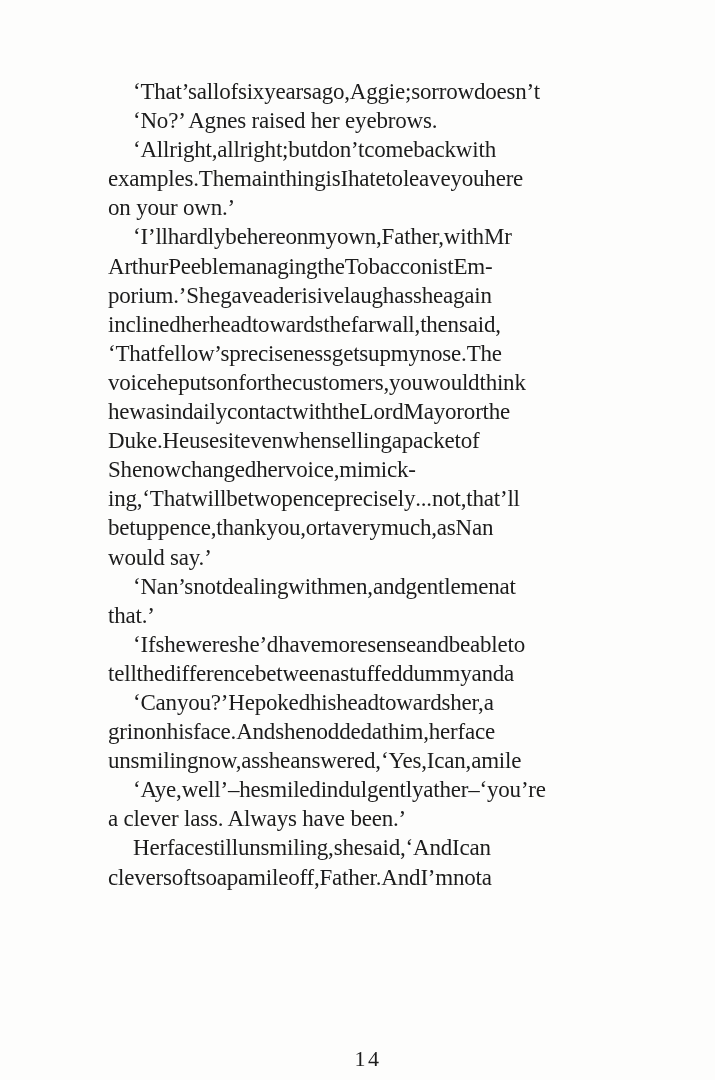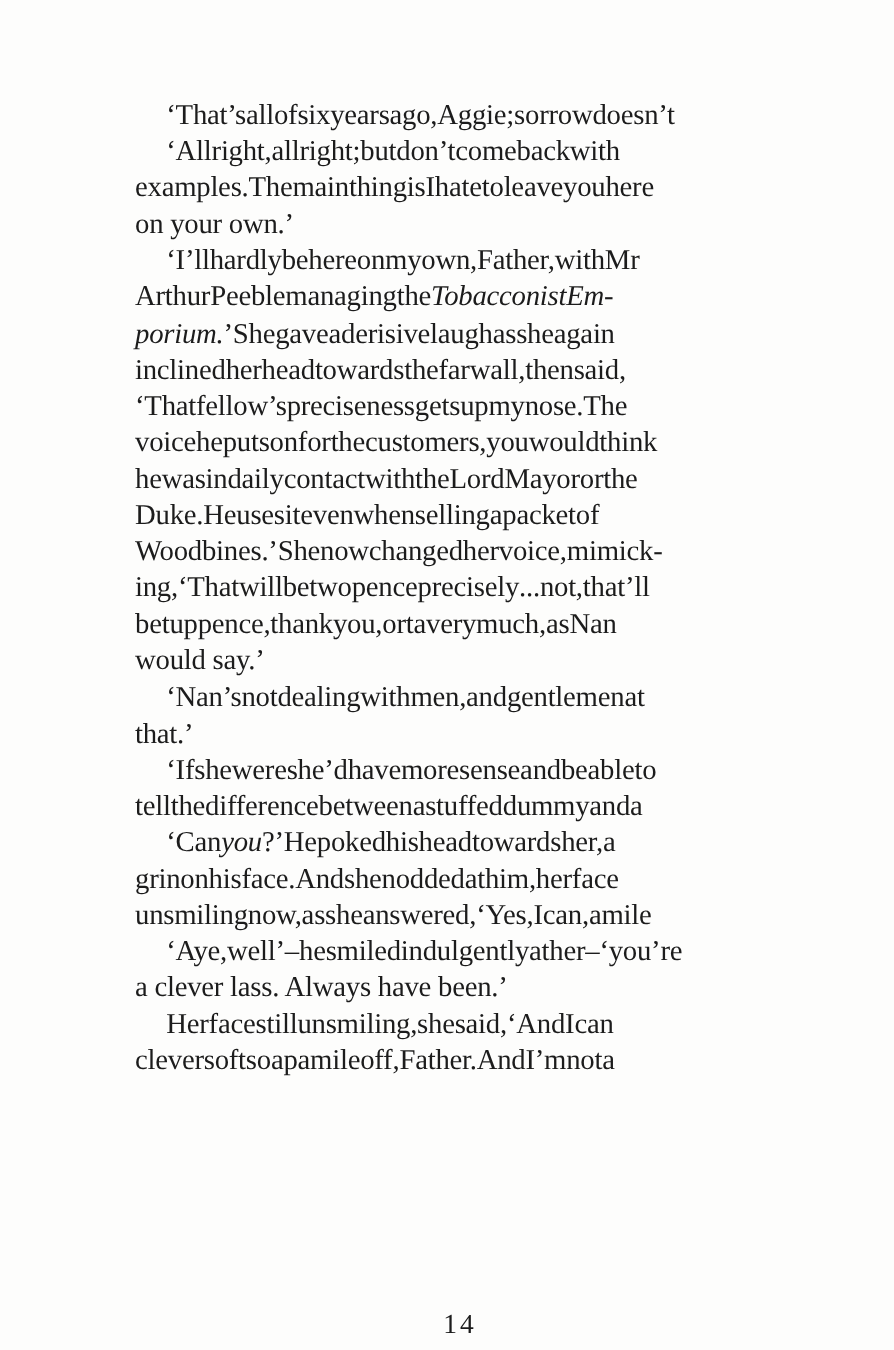--- a/index.html
+++ b/index.html
@@ -35,21 +35,21 @@
   
   .jline {
     display: flex;
     justify-content: flex-start;
     align-items: baseline;
   }
   .jline .w { white-space: pre; flex: 0 0 auto; }
   
   .plain { white-space: pre; text-align: left; }
   .indent { padding-left: 25px; }
-  .it { font-style: italic; }
+  .it { }
   .page-number {
     position: absolute;
     top: 1046px;
     left: 108px;
     width: 520px;
     text-align: center;
     font-size: 22px;
     letter-spacing: 2.5px;
     color: #1c1c1c;
   }
@@ -63,20 +63,21 @@
         <span class="w"><span>‘That’s</span></span>
         <span class="w"><span>all</span></span>
         <span class="w"><span>of</span></span>
         <span class="w"><span>six</span></span>
         <span class="w"><span>years</span></span>
         <span class="w"><span>ago,</span></span>
         <span class="w"><span>Aggie;</span></span>
         <span class="w"><span>sorrow</span></span>
         <span class="w"><span>doesn’t</span></span>
       </div>
+      <div class="line indent plain"><span>‘No?’ Agnes raised her eyebrows.</span></div>
       <div class="line indent jline">
         <span class="w"><span>‘All</span></span>
         <span class="w"><span>right,</span></span>
         <span class="w"><span>all</span></span>
         <span class="w"><span>right;</span></span>
         <span class="w"><span>but</span></span>
         <span class="w"><span>don’t</span></span>
         <span class="w"><span>come</span></span>
         <span class="w"><span>back</span></span>
         <span class="w"><span>with</span></span>
@@ -178,21 +179,20 @@
         <span class="w"><span>uses</span></span>
         <span class="w"><span>it</span></span>
         <span class="w"><span>even</span></span>
         <span class="w"><span>when</span></span>
         <span class="w"><span>selling</span></span>
         <span class="w"><span>a</span></span>
         <span class="w"><span>packet</span></span>
         <span class="w"><span>of</span></span>
       </div>
       <div class="line jline">
-        <span class="w"><span>Woodbines.’</span></span>
         <span class="w"><span>She</span></span>
         <span class="w"><span>now</span></span>
         <span class="w"><span>changed</span></span>
         <span class="w"><span>her</span></span>
         <span class="w"><span>voice,</span></span>
         <span class="w"><span>mimick-</span></span>
       </div>
       <div class="line jline">
         <span class="w"><span>ing,</span></span>
         <span class="w"><span>‘That</span></span>

